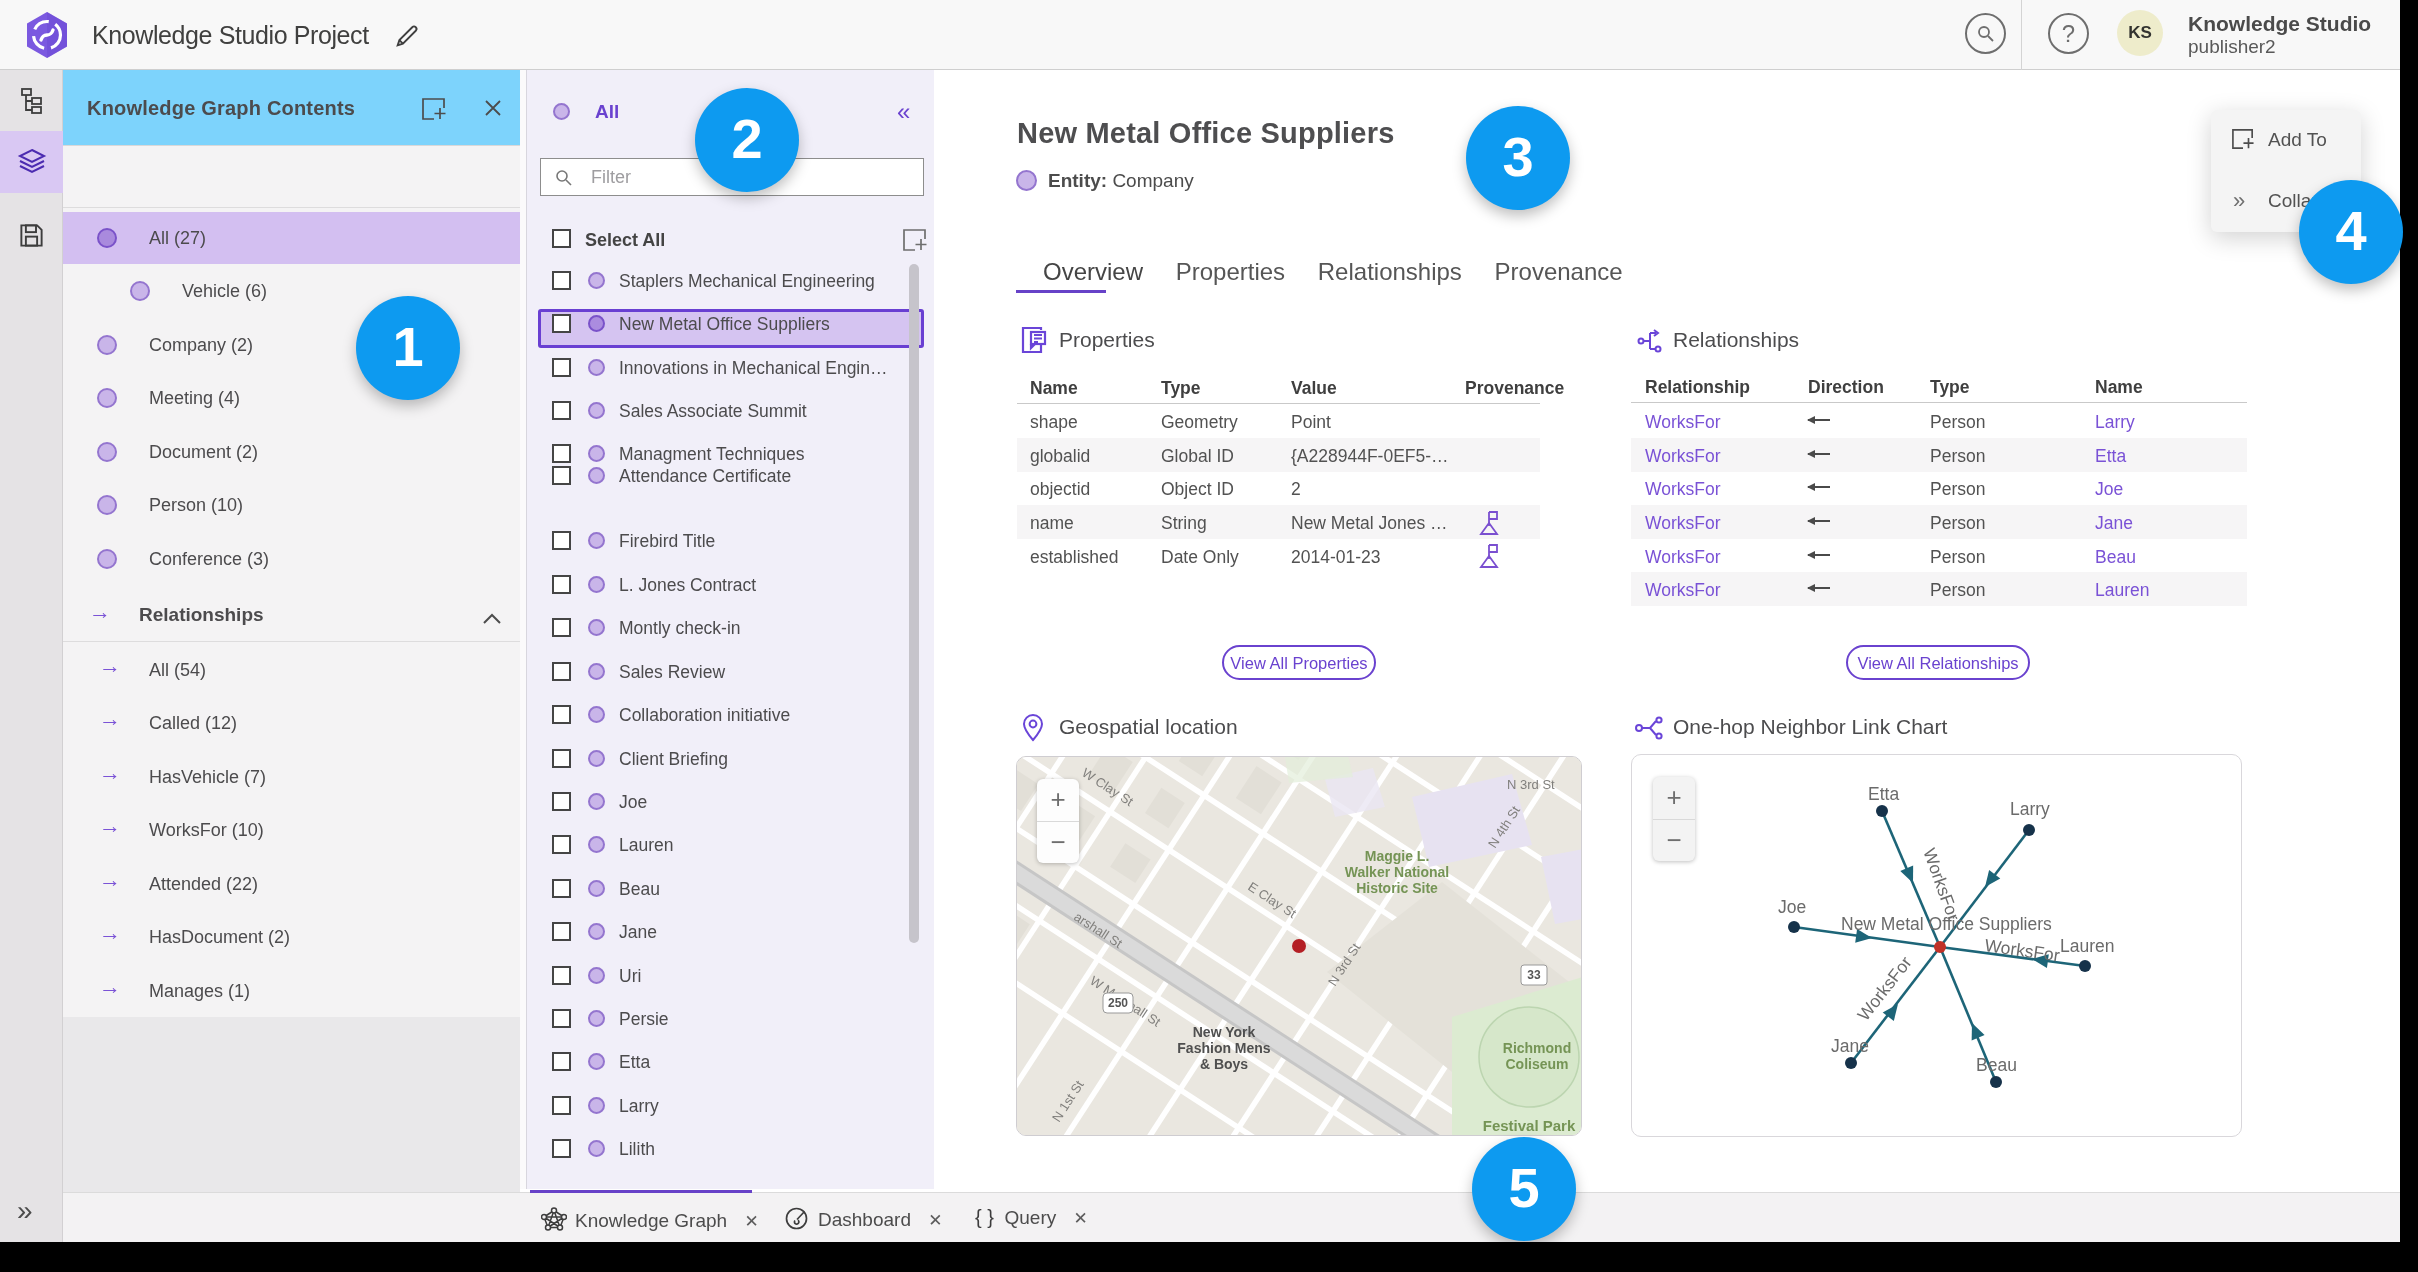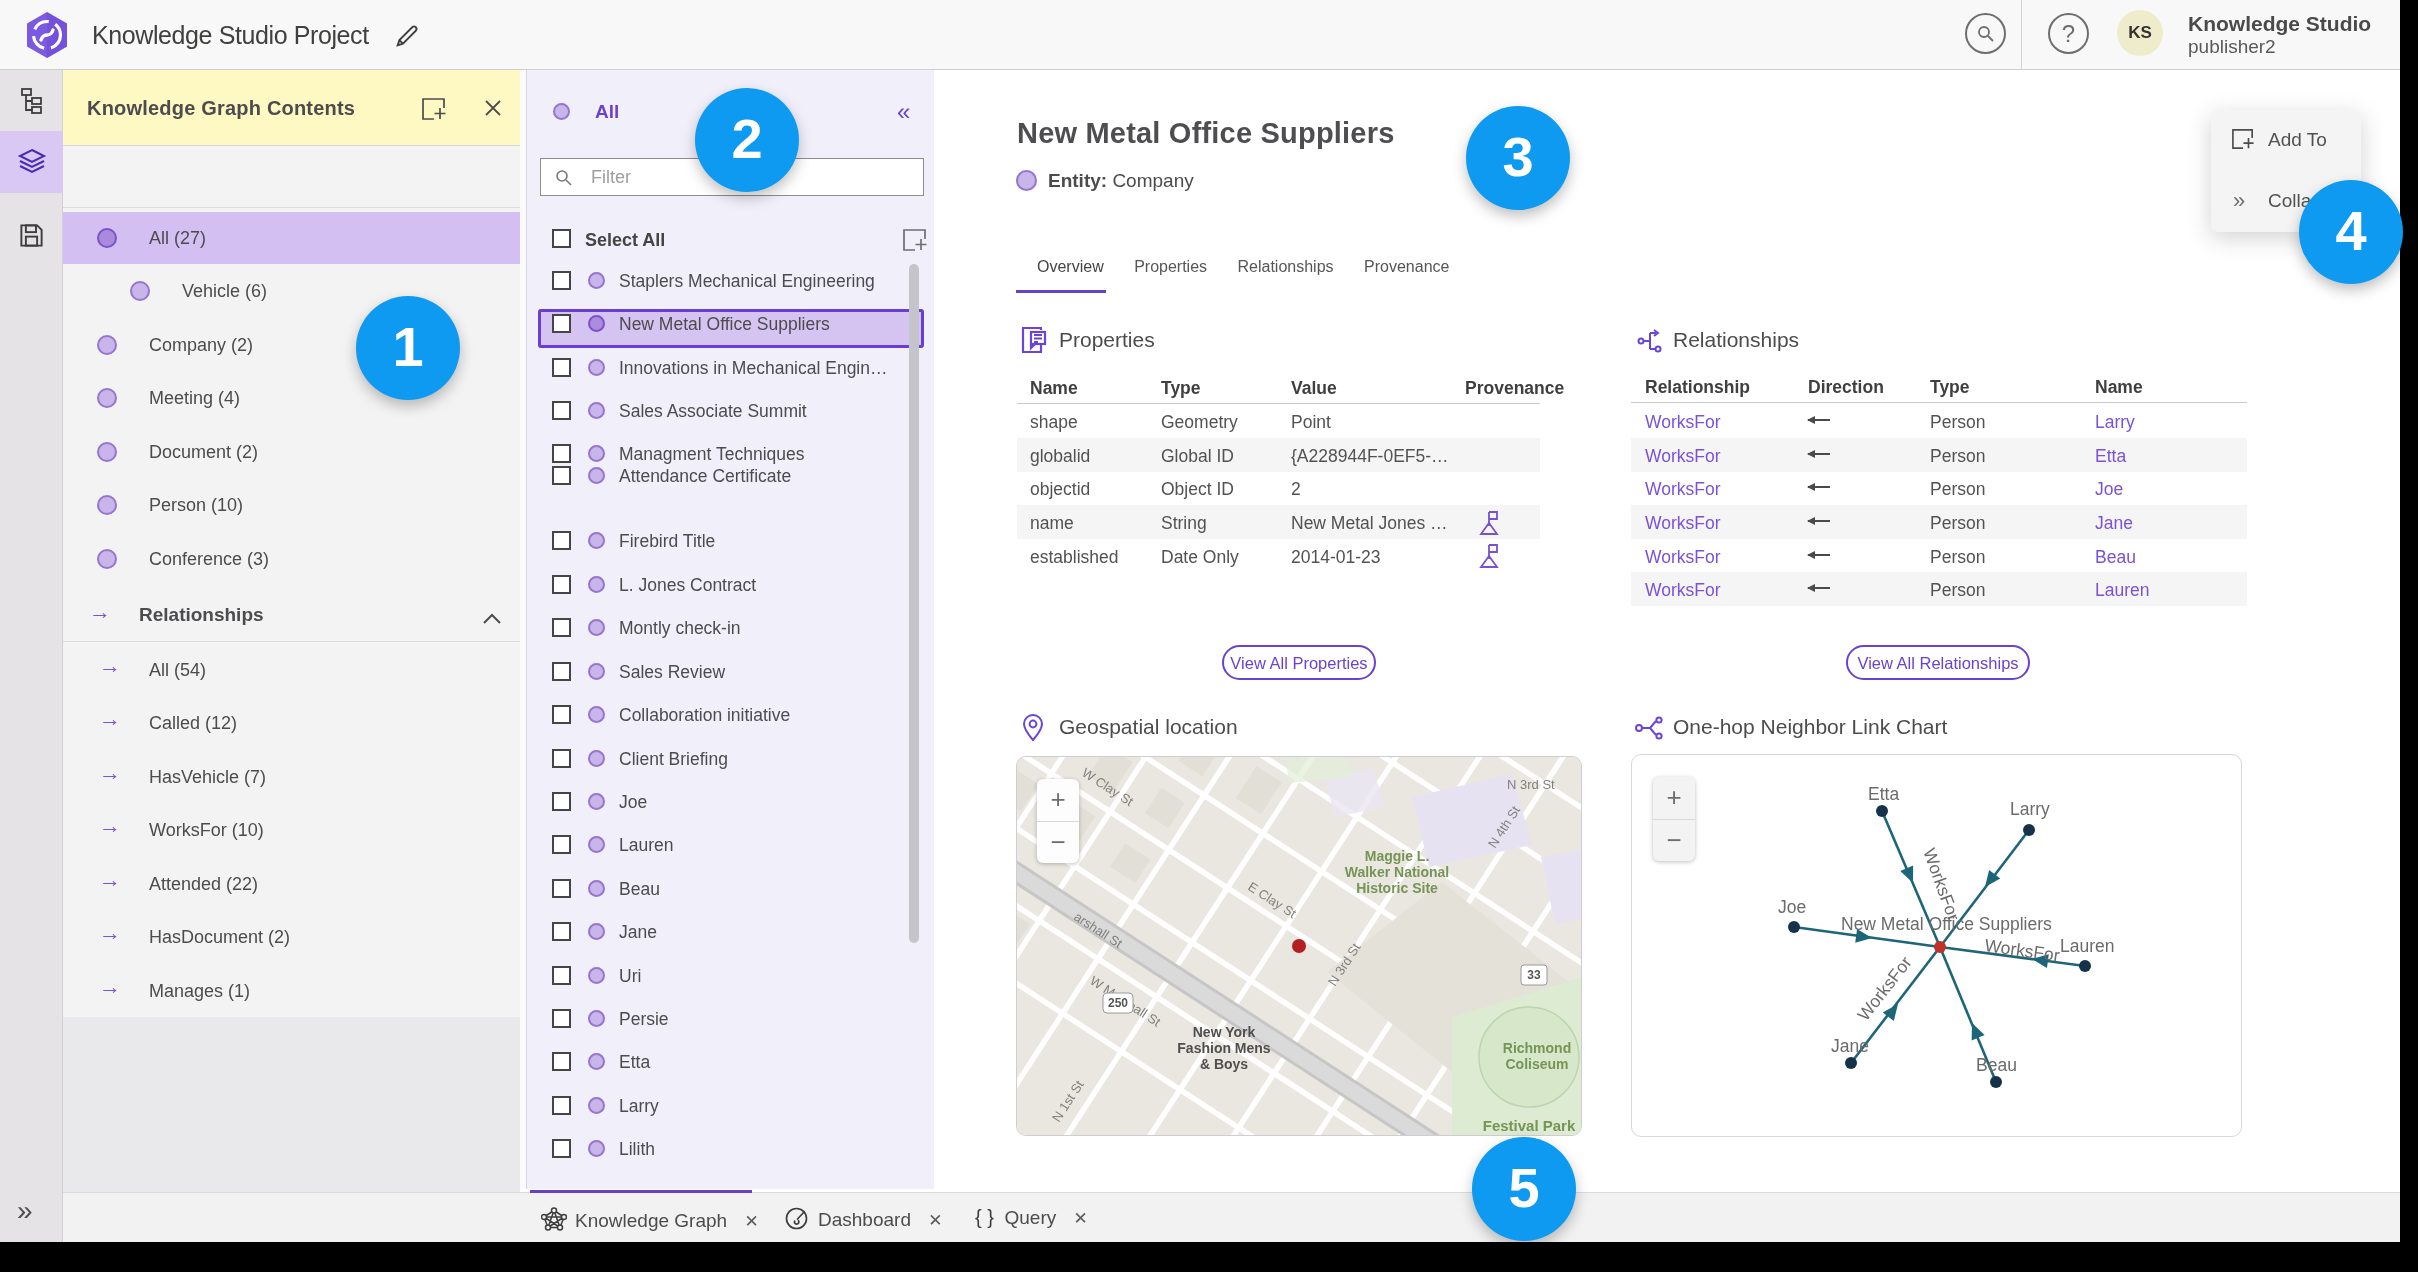--- a/index.html
+++ b/index.html
@@ -16,21 +16,21 @@
   .circbtn { position:absolute; width:41px; height:41px; border:2px solid #6e6e6e; border-radius:50%; top:13px; }
   .avatar { position:absolute; left:2117px; top:10px; width:46px; height:46px; border-radius:50%; background:#eeeccb; color:#33332f; font-size:17px; font-weight:bold; text-align:center; line-height:46px; }
   .topdiv { position:absolute; left:2021px; top:0; width:1px; height:70px; background:#d4d4d4; }
 
   
   .rail { position:absolute; left:0; top:70px; width:63px; height:1172px; background:#e5e3e5; border-right:1px solid #d2d0d2; }
   .rail .active { position:absolute; left:0; top:61px; width:63px; height:62px; background:#d9c8f3; }
 
   
   .cpanel { position:absolute; left:63px; top:70px; width:457px; height:1172px; background:#e9e8ea; }
-  .cpanel .hdr { position:absolute; left:0; top:0; width:457px; height:76px; background:#fef9c3; border-bottom:1px solid #d9d8d9; }
+  .cpanel .hdr { position:absolute; left:0; top:0; width:457px; height:76px; background:#7dd3fc; border-bottom:1px solid #d9d8d9; }
   .cpanel .hdr h2 { position:absolute; left:24px; top:27px; font-size:20px; font-weight:bold; color:#4c4b4d; letter-spacing:0.2px;}
   .cpanel .list { position:absolute; left:0; top:76px; width:457px; height:871px; background:#f4f3f4; }
   .secrow { position:absolute; left:0; width:457px; height:53px; }
   .secrow .lbl { position:absolute; left:76px; top:15px; font-size:19px; font-weight:bold; color:#4c4b4d; }
   .itemrow { position:absolute; left:0; width:457px; height:53px; }
   .itemrow .lbl { position:absolute; left:86px; top:16px; font-size:18px; color:#4c4b4d; }
   .pcirc { position:absolute; width:22px; height:22px; border-radius:50%; background:#c9b5e9; border:2px solid #9475cf; }
   .arrow-ic { position:absolute; font-size:22px; color:#7a52d6; }
 
   
@@ -43,21 +43,21 @@
   .erow .cbx { left:25px; top:12px; }
   .erow .pcirc { left:61px; top:13px; width:17px; height:17px; }
   .erow .lbl { position:absolute; left:92px; top:12px; font-size:17.5px; color:#4c4b4d; white-space:nowrap; }
   .esel { position:absolute; left:11px; width:386px; height:39px; background:#d5c4f1; border:3px solid #693fd2; border-radius:3px; }
   .scrollthumb { position:absolute; left:382px; top:194px; width:10px; height:679px; background:#c6c4cb; border-radius:6px; }
 
   
   .main { position:absolute; left:934px; top:70px; width:1466px; height:1122px; background:#fff; }
   .main h1 { position:absolute; left:83px; top:47px; font-size:29px; font-weight:bold; color:#4e4e50; letter-spacing:0.2px; }
   .entline { position:absolute; left:83px; top:100px; font-size:19px; color:#4c4c4c; }
-  .tabs { position:absolute; left:103px; top:188px; font-size:16px; color:#565656; }
+  .tabs { position:absolute; left:109px; top:188px; font-size:24px; color:#565656; }
   .tabs span { margin-right:0px; }
   .tabu { position:absolute; left:82px; top:220px; width:90px; height:3px; background:#6742c8; }
   .sechead { position:absolute; font-size:21px; color:#4c4c4e; }
   .thead { position:absolute; font-size:17.5px; font-weight:bold; color:#3f3f3f; }
   .tcell { position:absolute; font-size:17.5px; color:#525252; }
   .dirarr { position:absolute; font-size:17.5px; color:#3f3f3f; }
   .dirarr i { display:block; width:22px; height:2px; background:#4a4a4a; margin-top:10px; position:relative; }
   .dirarr i:before { content:""; position:absolute; left:-1px; top:-3.5px; border-right:8px solid #4a4a4a; border-top:4.5px solid transparent; border-bottom:4.5px solid transparent; }
   .purple { color:#7a52d6; }
   .rowshade { position:absolute; background:#f6f5f6; height:34px; }

